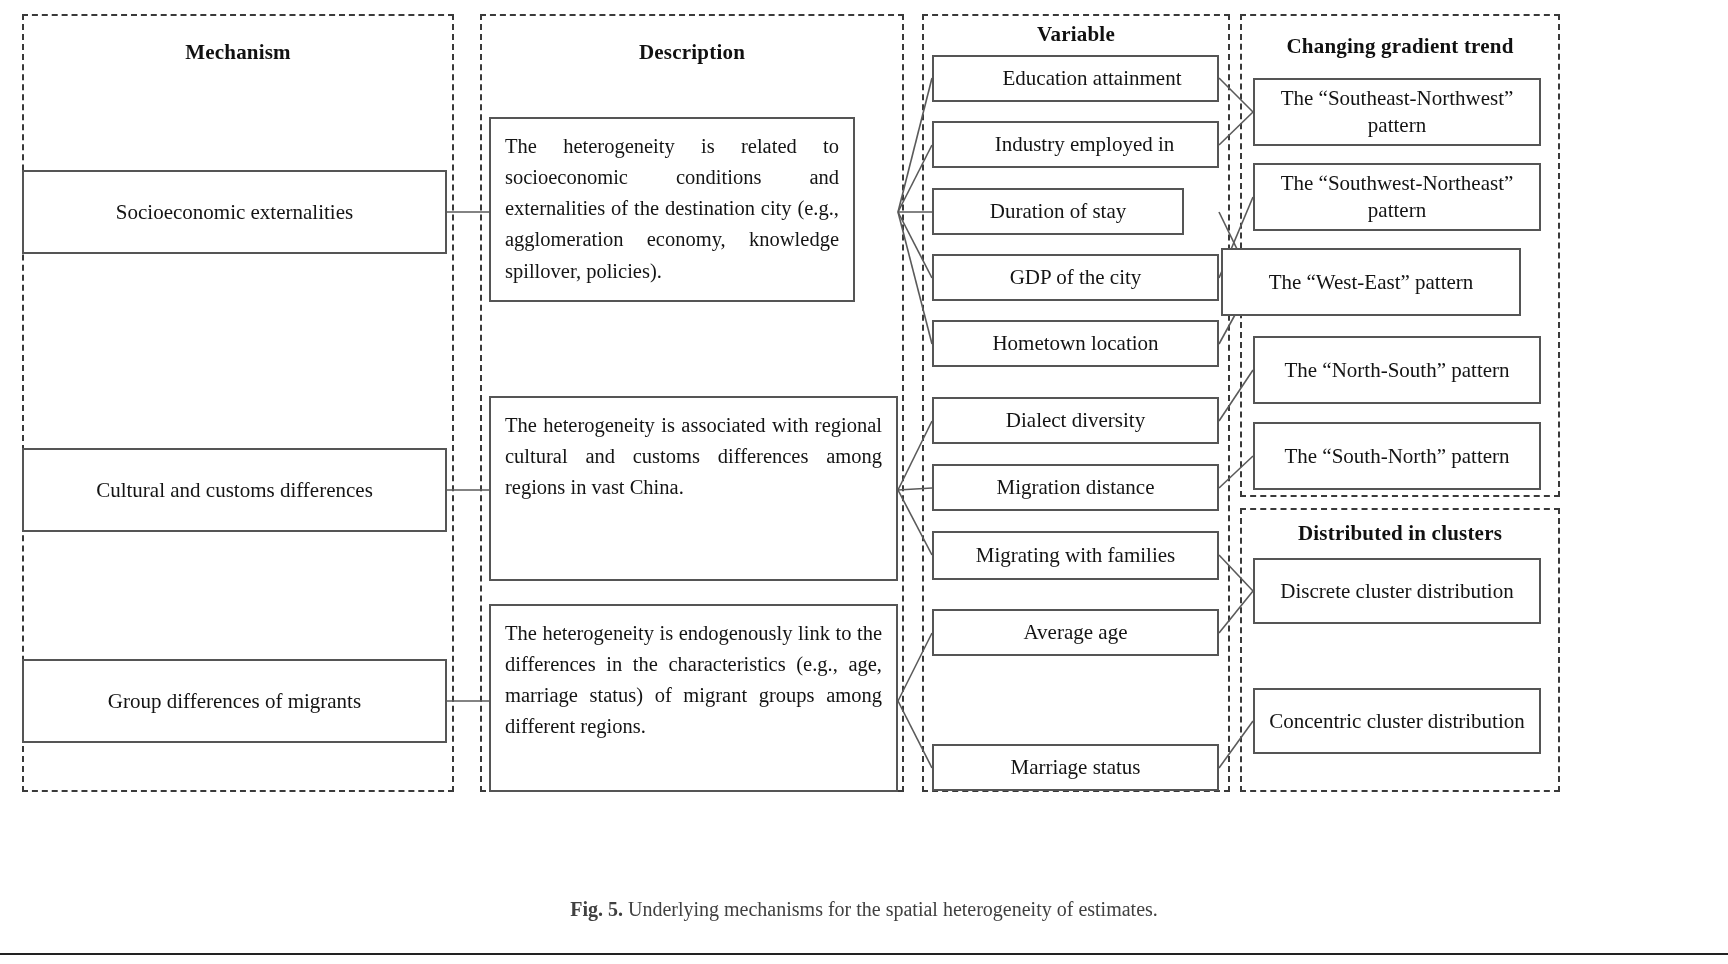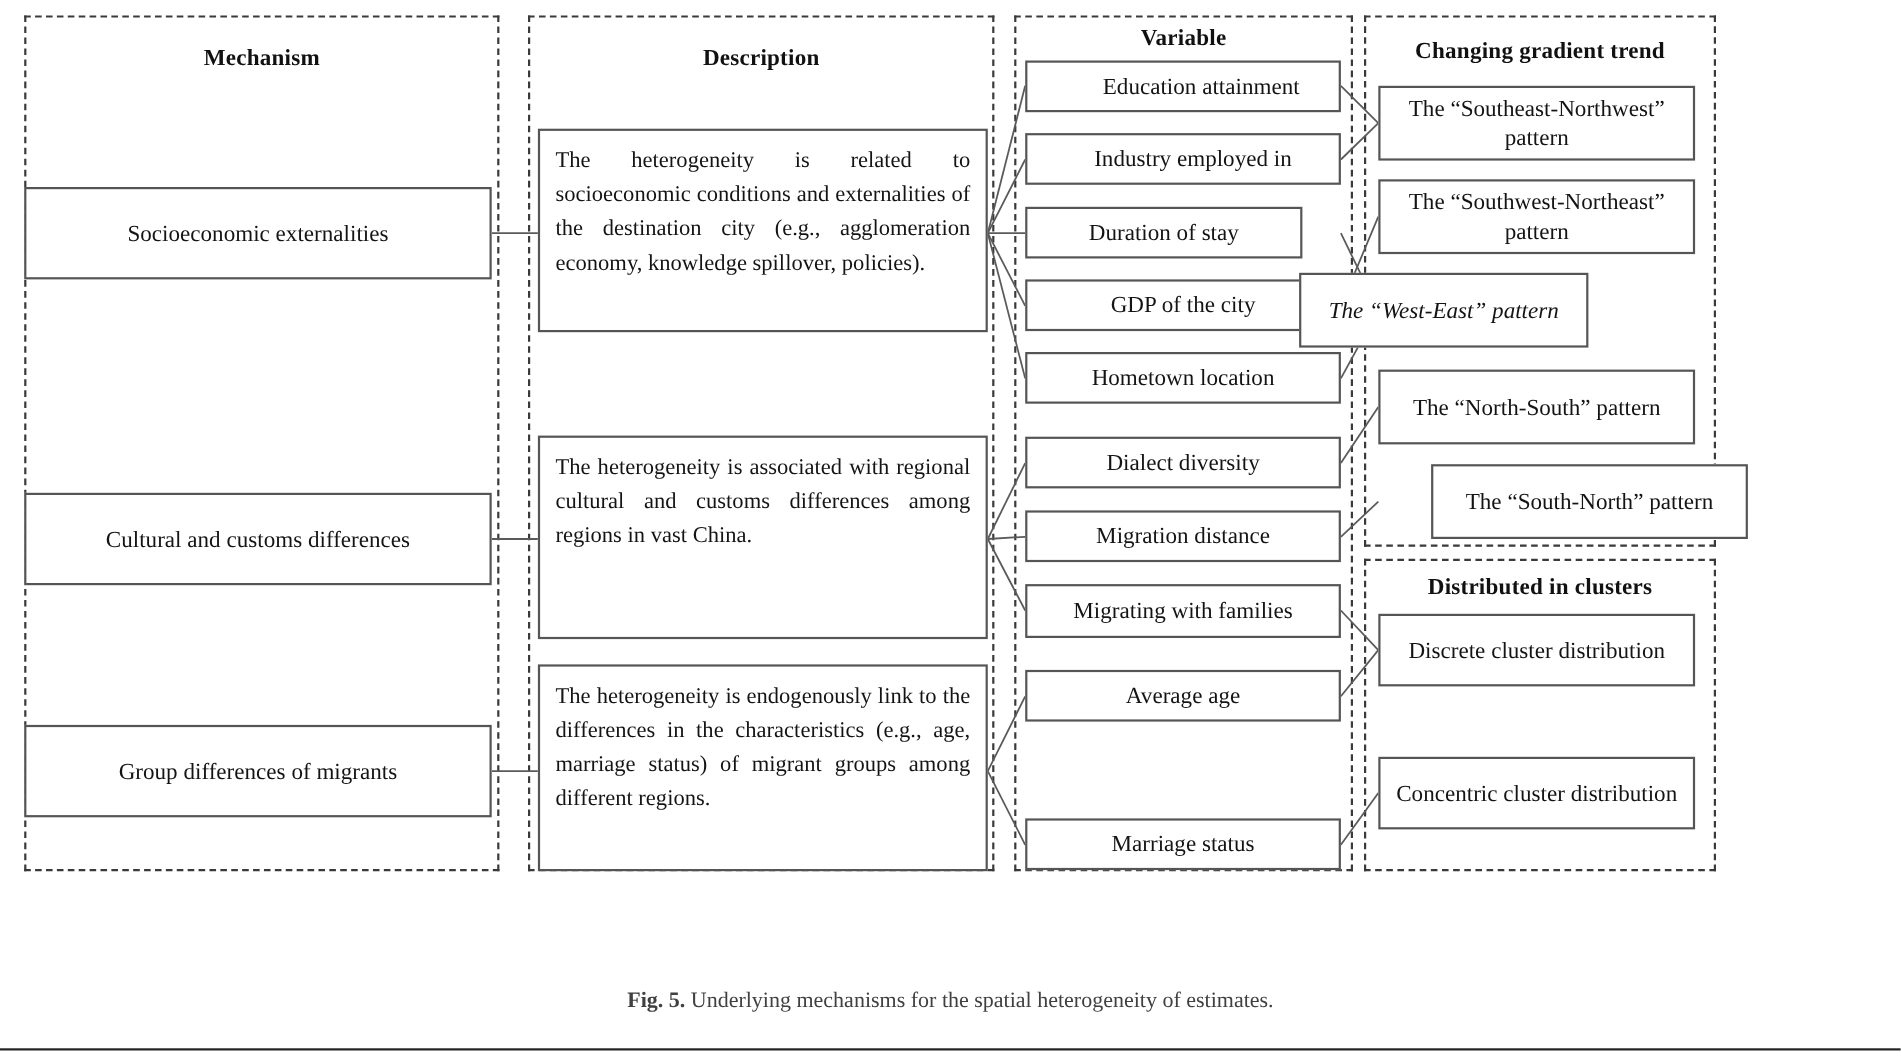--- a/index.html
+++ b/index.html
@@ -66,42 +66,42 @@
     padding: 12px 14px 10px 14px;
     hyphens: none;
   }
 
   
   #mech-0 { left: 22px;  top: 170px; width: 425px; height: 84px; }
   #mech-1 { left: 22px;  top: 448px; width: 425px; height: 84px; }
   #mech-2 { left: 22px;  top: 659px; width: 425px; height: 84px; }
 
   
-  #desc-0 { left: 489px; top: 117px; width: 409px; height: 185px; }
+  #desc-0 { left: 489px; top: 117px; width: 366px; height: 185px; }
   #desc-1 { left: 489px; top: 396px; width: 409px; height: 185px; }
   #desc-2 { left: 489px; top: 604px; width: 409px; height: 188px; }
 
   
   #var-0 { left: 932px; top: 55px;  width: 287px; height: 47px; padding-left: 39px; }
   #var-1 { left: 932px; top: 121px; width: 287px; height: 47px; padding-left: 24px; }
   #var-2 { left: 932px; top: 188px; width: 252px; height: 47px; }
   #var-3 { left: 932px; top: 254px; width: 287px; height: 47px; }
   #var-4 { left: 932px; top: 320px; width: 287px; height: 47px; }
   #var-5 { left: 932px; top: 397px; width: 287px; height: 47px; }
   #var-6 { left: 932px; top: 464px; width: 287px; height: 47px; }
   #var-7 { left: 932px; top: 531px; width: 287px; height: 49px; }
   #var-8 { left: 932px; top: 609px; width: 287px; height: 47px; }
   #var-9 { left: 932px; top: 744px; width: 287px; height: 47px; }
 
   
   #grad-0 { left: 1253px; top: 78px;  width: 288px; height: 68px; }
   #grad-1 { left: 1253px; top: 163px; width: 288px; height: 68px; }
-  #grad-2 { left: 1181px; top: 248px; width: 263px; height: 68px; font-style: italic; }
+  #grad-2 { left: 1221px; top: 248px; width: 300px; height: 68px; }
   #grad-3 { left: 1253px; top: 336px; width: 288px; height: 68px; }
-  #grad-4 { left: 1253px; top: 422px; width: 288px; height: 68px; margin-left: 48px; }
+  #grad-4 { left: 1253px; top: 422px; width: 288px; height: 68px; }
 
   
   #clus-0 { left: 1253px; top: 558px; width: 288px; height: 66px; }
   #clus-1 { left: 1253px; top: 688px; width: 288px; height: 66px; }
 
   
   #links {
     position: absolute;
     left: 0; top: 0;
     width: 1728px; height: 964px;

